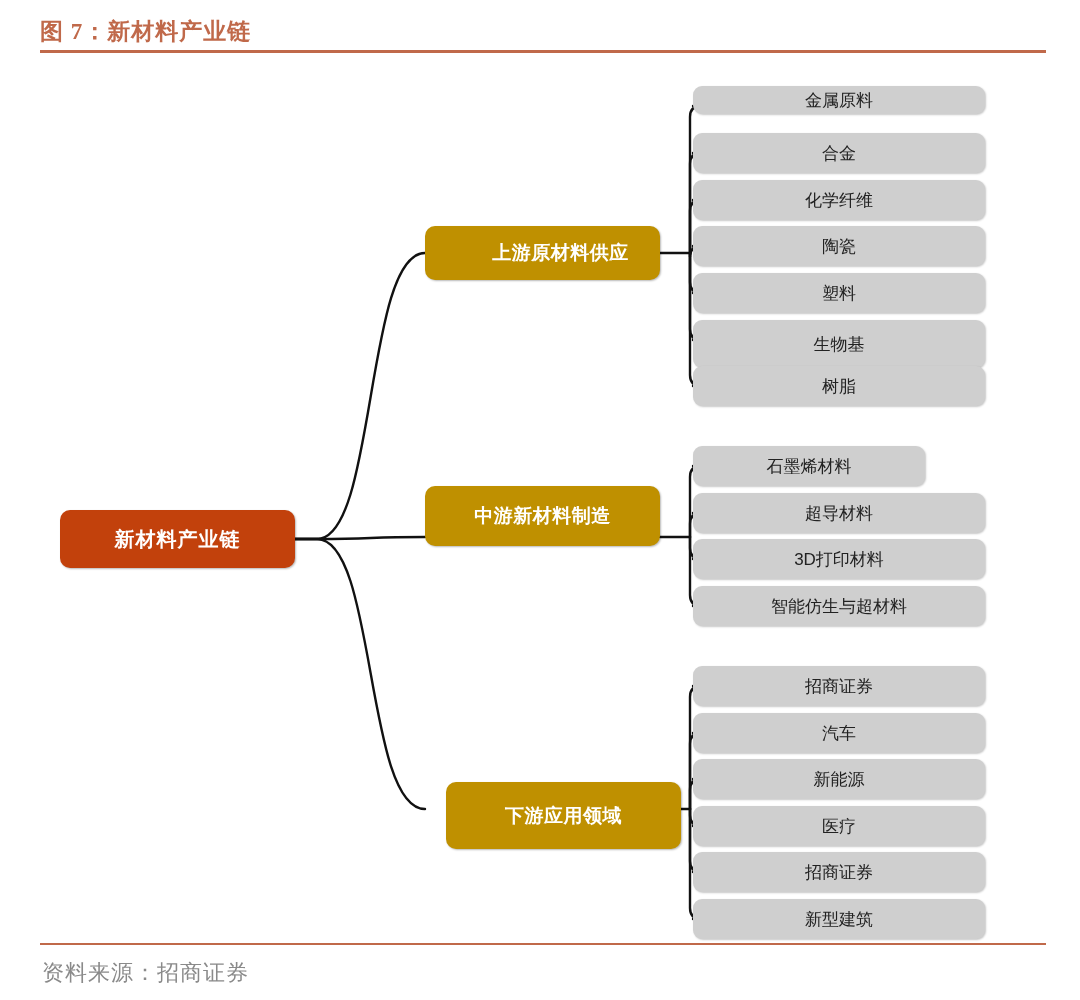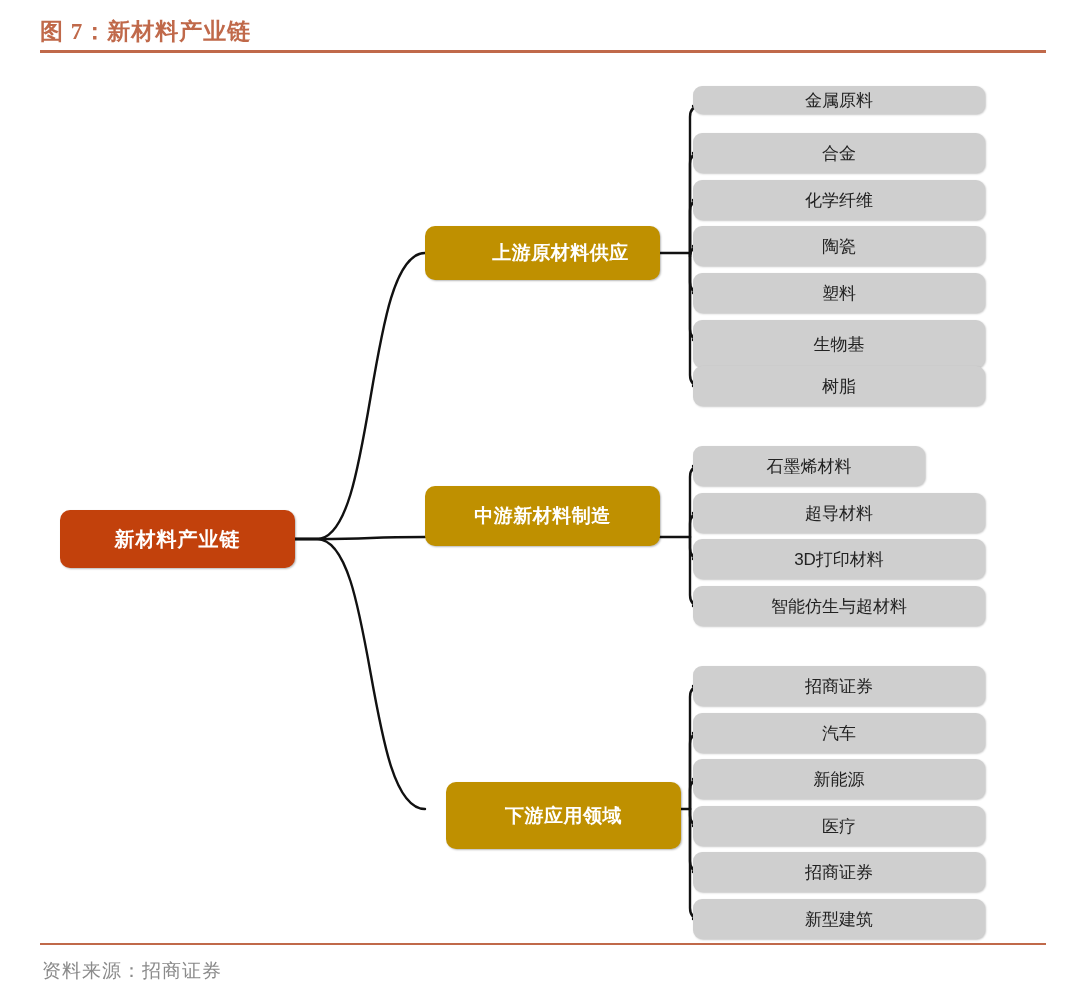--- a/index.html
+++ b/index.html
@@ -44,21 +44,21 @@
     right: 34px;
     top: 943px;
     height: 2px;
     background: #C0694A;
   }
   #source-note {
     position: absolute;
     left: 42px;
     top: 958px;
     font-family: "Liberation Serif", "DejaVu Serif", serif;
-    font-size: 19px;
+    font-size: 22px;
     color: #8a8a8a;
     letter-spacing: 1px;
     white-space: nowrap;
   }
 
   
   #diagram {
     position: absolute;
     left: 0;
     top: 60px;

